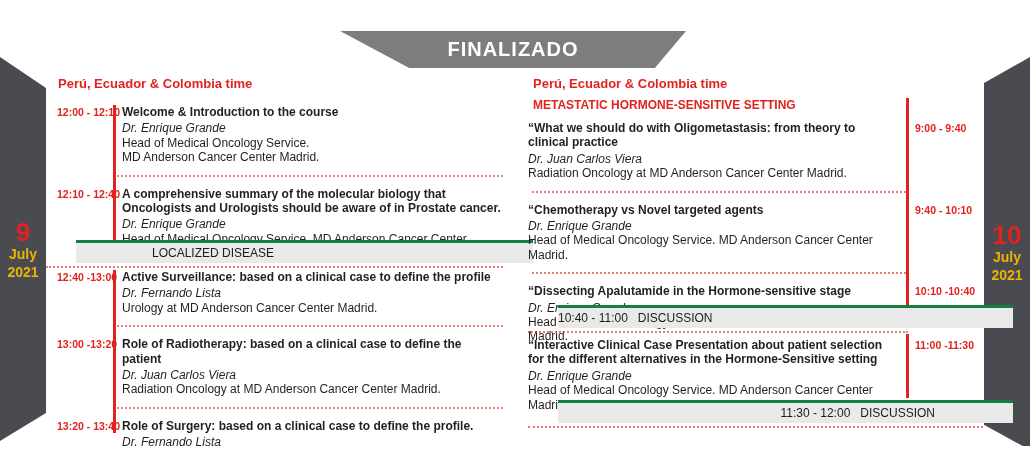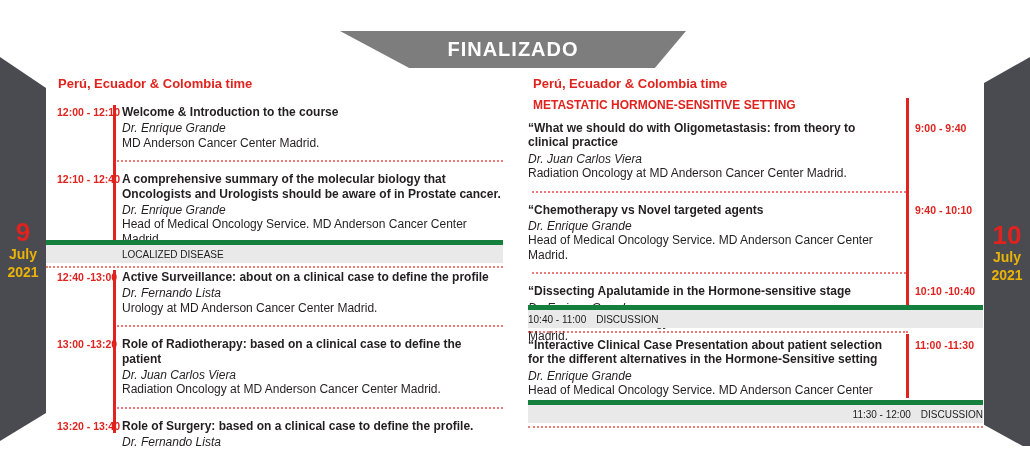--- a/index.html
+++ b/index.html
@@ -58,26 +58,26 @@
   
   .redline { position:absolute; width:3px; background:#e0231e; }
   .lline1 { left:113px; top:105px; height:135px; }
   .lline2 { left:113px; top:270px; height:163px; }
   .rline1 { left:906px; top:98px;  height:207px; }
   .rline2 { left:906px; top:334px; height:64px; }
 
   
   .bar {
     position:absolute; box-sizing:border-box; height:23px;
-    background:#e9e9e9; border-top:5px solid #15803d;
-    display:flex; align-items:center; font-size:10px; color:#1c1c1c;
+    background:#e9e9e9; border-top:3px solid #15803d;
+    display:flex; align-items:center; font-size:12px; color:#1c1c1c;margin-left:30px;
   }
   .bar-localized { left:46px; top:240px; width:457px; padding-left:76px; }
   .bar-disc1 { left:528px; top:305px; width:455px; padding-right:52px; }
-  .bar-disc2 { left:528px; top:400px; width:455px; justify-content:flex-end; }
+  .bar-disc2 { left:528px; top:400px; width:455px; justify-content:flex-end; padding-right:78px; }
   .bar .gap { margin-left:10px; }
 
   .bar-dotted { position:absolute; border-top:2px dotted rgba(224,35,30,0.6); height:0; }
   .bdot-left  { left:46px;  top:266px; width:457px; }
   .bdot-r1    { left:528px; top:331px; width:380px; }
   .bdot-r2    { left:528px; top:426px; width:455px; }
 </style>
 </head>
 <body>
 
@@ -110,40 +110,41 @@
   <div class="redline lline1"></div>
   <div class="redline lline2"></div>
   <div class="redline rline1"></div>
   <div class="redline rline2"></div>
 
   <div class="group lgroup1">
     <div class="session lsession">
       <div class="s-time">12:00 - 12:10</div>
       <div class="s-title">Welcome &amp; Introduction to the course</div>
       <div class="s-speaker">Dr. Enrique Grande</div>
+      <div class="s-line">Head of Medical Oncology Service.</div>
       <div class="s-line">MD Anderson Cancer Center Madrid.</div>
     </div>
     <div class="sep lsep"></div>
     <div class="session lsession">
       <div class="s-time">12:10 - 12:40</div>
       <div class="s-title">A comprehensive summary of the molecular biology that Oncologists and Urologists should be aware of in Prostate cancer.</div>
       <div class="s-speaker">Dr. Enrique Grande</div>
       <div class="s-line">Head of Medical Oncology Service. MD Anderson Cancer Center Madrid.</div>
     </div>
   </div>
 
   <div class="bar bar-localized">
     <span>LOCALIZED DISEASE</span>
   </div>
   <div class="bar-dotted bdot-left"></div>
 
   <div class="group lgroup2">
     <div class="session lsession">
       <div class="s-time">12:40 -13:00</div>
-      <div class="s-title">Active Surveillance: about on a clinical case to define the profile</div>
+      <div class="s-title">Active Surveillance: based on a clinical case to define the profile</div>
       <div class="s-speaker">Dr. Fernando Lista</div>
       <div class="s-line">Urology at MD Anderson Cancer Center Madrid.</div>
     </div>
     <div class="sep lsep"></div>
     <div class="session lsession">
       <div class="s-time">13:00 -13:20</div>
       <div class="s-title">Role of Radiotherapy: based on a clinical case to define the patient</div>
       <div class="s-speaker">Dr. Juan Carlos Viera</div>
       <div class="s-line">Radiation Oncology at MD Anderson Cancer Center Madrid.</div>
     </div>

